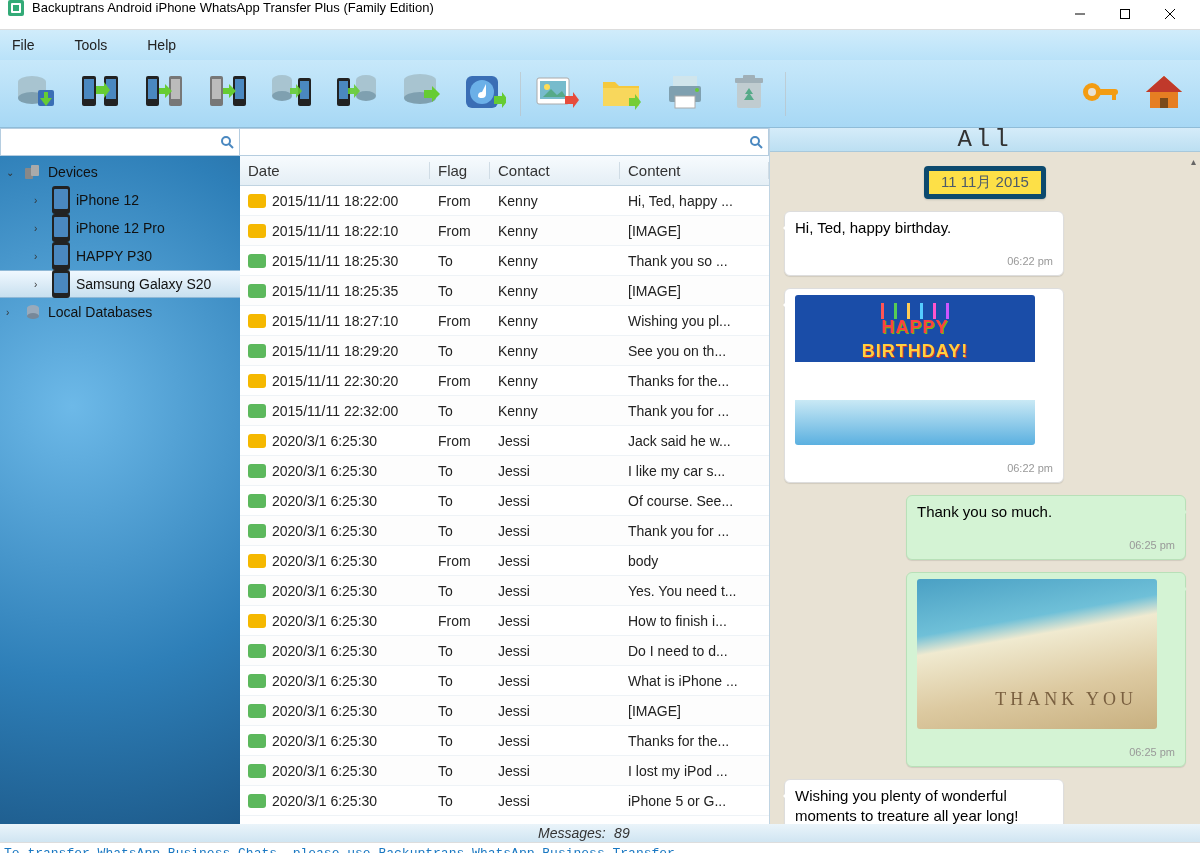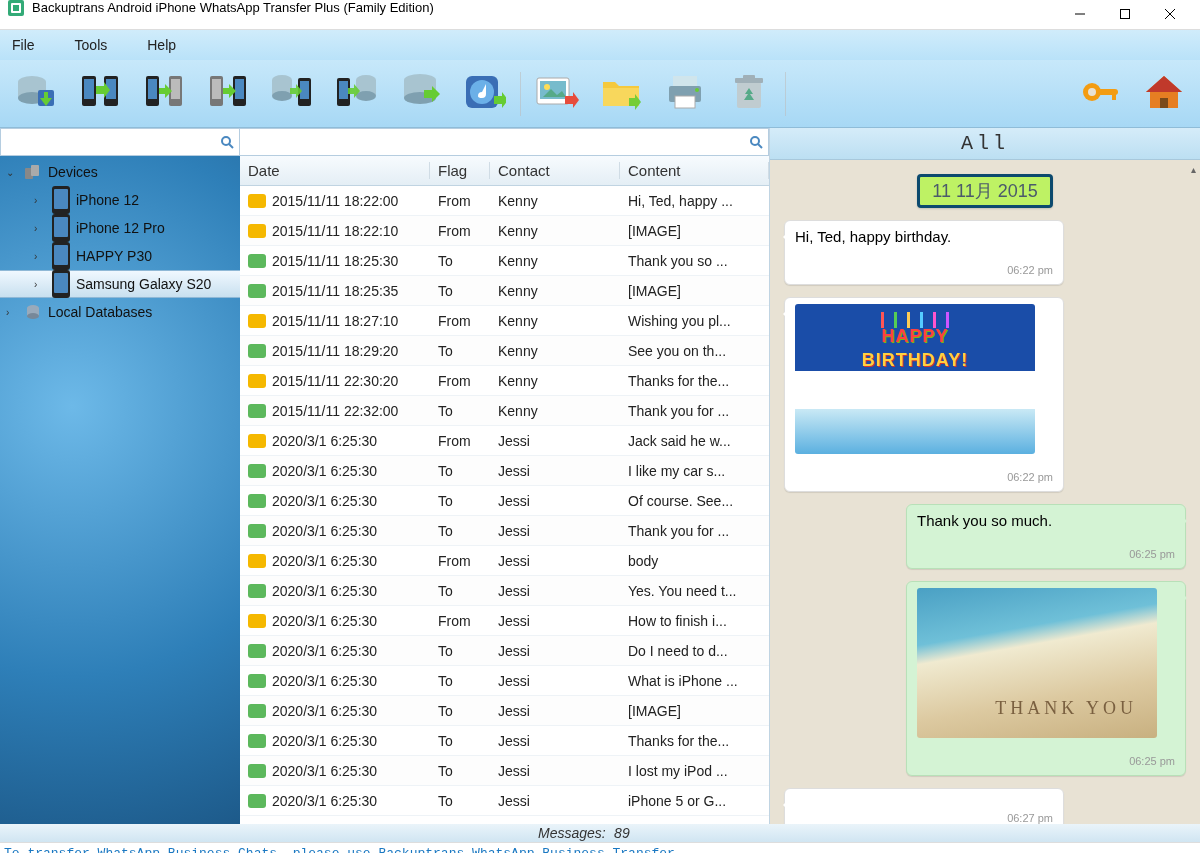--- a/index.html
+++ b/index.html
@@ -51,24 +51,24 @@
 .tr .c-contact { width: 130px; }
 .tr .c-content { flex: 1; }
 .msg-ic { width: 18px; height: 14px; border-radius: 3px; display: inline-block; position: relative; }
 .msg-ic::after { content: ""; position: absolute; bottom: -3px; left: 3px; border: 3px solid transparent; }
 .msg-ic.from { background: #f5b800; }
 .msg-ic.from::after { border-top-color: #f5b800; }
 .msg-ic.to { background: #5cb85c; }
 .msg-ic.to::after { border-top-color: #5cb85c; }
 
 .right { flex: 1; display: flex; flex-direction: column; background: #e8e2d4; }
-.right-header { height: 32px; background: linear-gradient(180deg,#d5ecf9,#bcdff2); display: flex; align-items: center; justify-content: center; font-family: "Courier New", monospace; font-size: 20px; letter-spacing: 4px; color: #333; border-bottom: 1px solid #a8c8db; }
+.right-header { height: 24px; background: linear-gradient(180deg,#d5ecf9,#bcdff2); display: flex; align-items: center; justify-content: center; font-family: "Courier New", monospace; font-size: 24px; letter-spacing: 4px; color: #333; border-bottom: 1px solid #a8c8db; }
 .chat { flex: 1; overflow-y: auto; padding: 10px 14px; position: relative; }
 .chat .scroll-up { position: absolute; right: 4px; top: 4px; font-size: 10px; color: #666; }
-.date-pill { margin: 4px auto 12px auto; background: #bef264; border: 3px solid #0c4a6e; border-radius: 4px; padding: 2px 12px; font-size: 18px; color: #4b5a6b; width: max-content; box-shadow: 0 1px 2px rgba(0,0,0,0.15); }
+.date-pill { margin: 4px auto 12px auto; background: #fde047; border: 5px solid #0c4a6e; border-radius: 4px; padding: 2px 12px; font-size: 15px; color: #4b5a6b; width: max-content; box-shadow: 0 1px 2px rgba(0,0,0,0.15); }
 .bubble { max-width: 280px; padding: 6px 10px; border-radius: 6px; margin-bottom: 12px; font-size: 15px; line-height: 1.35; position: relative; box-shadow: 0 1px 1px rgba(0,0,0,0.1); word-wrap: break-word; }
 .bubble.in { background: #fff; border: 1px solid #ddd; margin-right: auto; }
 .bubble.out { background: #d4f3d4; border: 1px solid #b8e0b8; margin-left: auto; }
 .bubble .ts { font-size: 11px; color: #999; text-align: right; display: block; margin-top: 16px; }
 .bubble.in::before { content: ""; position: absolute; left: -8px; top: 10px; border: 6px solid transparent; border-right-color: #fff; }
 .bubble.out::before { content: ""; position: absolute; right: -8px; top: 10px; border: 6px solid transparent; border-left-color: #d4f3d4; }
 .bubble .img { width: 240px; height: 150px; border-radius: 3px; margin-bottom: 2px; display: flex; align-items: center; justify-content: center; overflow: hidden; }
 .img.cake { background: linear-gradient(180deg,#1a4da8 0%,#1a4da8 45%,#fff 45%,#fff 70%,#c9e9f5 70%,#5bb0e0 100%); position: relative; }
 .img.cake .txt { position: absolute; top: 20px; width: 100%; text-align: center; font-family: Arial Black, sans-serif; font-weight: 900; font-size: 18px; letter-spacing: 1px; }
 .img.cake .txt .l1 { color: #ff4040; text-shadow: 1px 1px 0 #7b1; }
@@ -548,21 +548,21 @@
               <div class="l2">BIRTHDAY!</div>
             </div>
           </div>
           <span class="ts">06:22 pm</span>
         </div>
         <div class="bubble out"><span>Thank you so much.</span><span class="ts">06:25 pm</span></div>
         <div class="bubble out">
           <div class="img beach" data-text="THANK  YOU"></div>
           <span class="ts">06:25 pm</span>
         </div>
-        <div class="bubble in"><span class="ts">06:27 pm</span></div>
+        <div class="bubble in"><span>Wishing you plenty of wonderful moments to treature all year long!</span><span class="ts">06:27 pm</span></div>
         <div class="bubble out"><span>See you on the party at 8 p.m.</span><span class="ts"></span></div>
       </div>
   </div>
 </div>
 
 <div class="statusbar">
   <span class="msg-count">
     <span>Messages:</span> <span>89</span>
   </span>
 </div>

